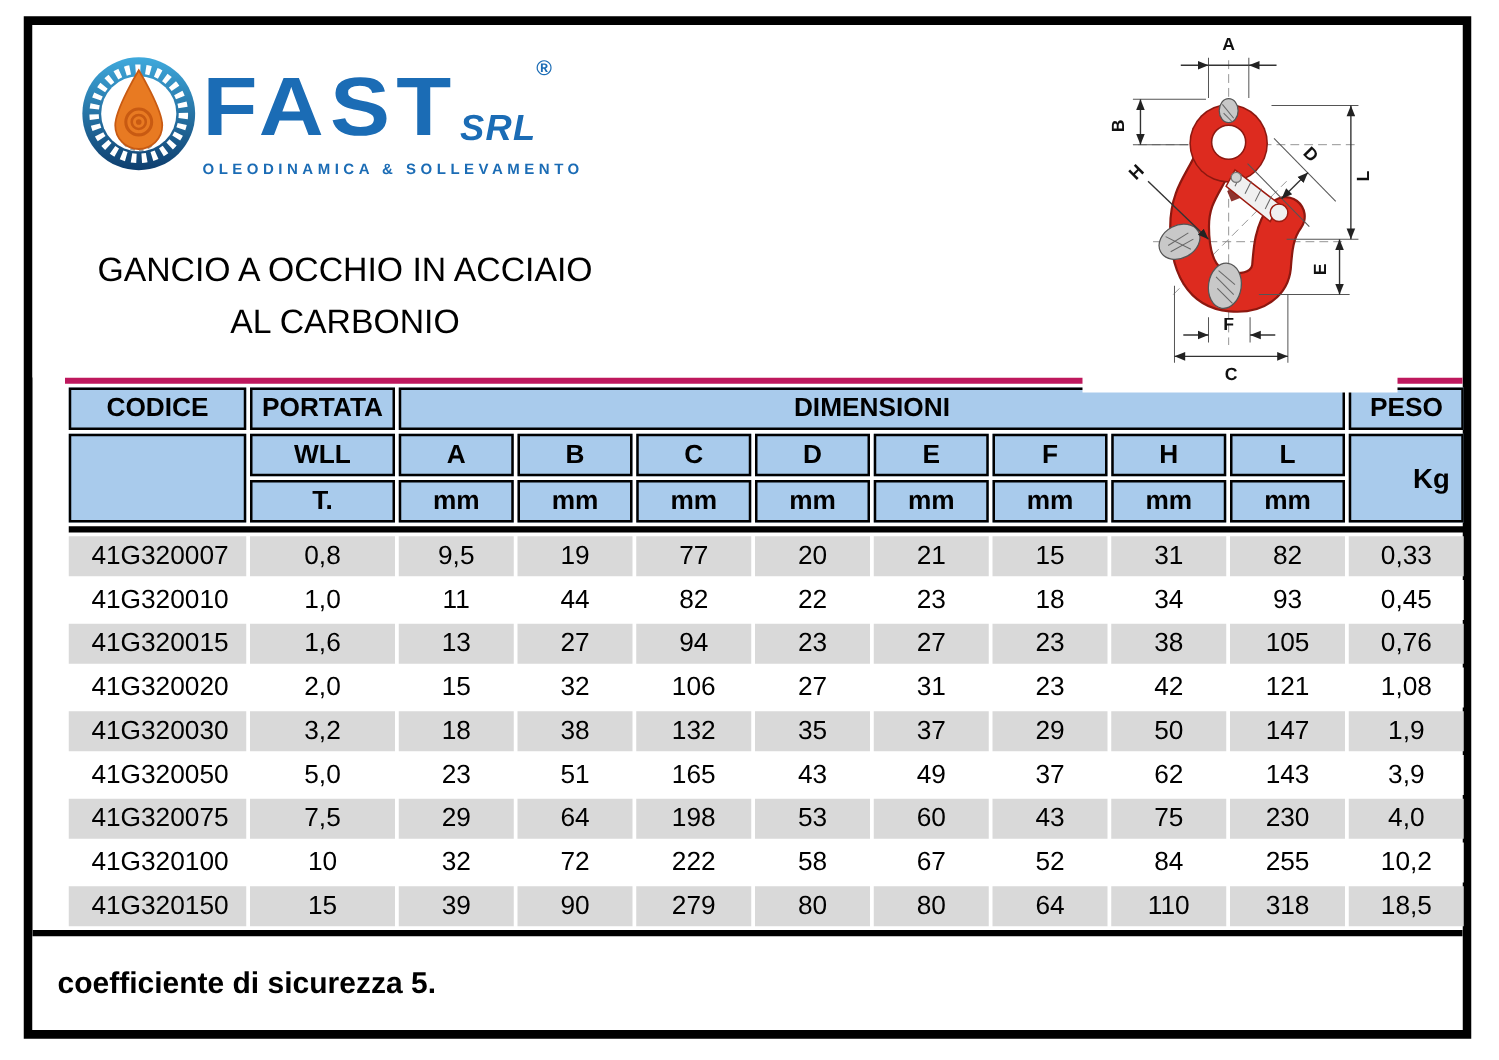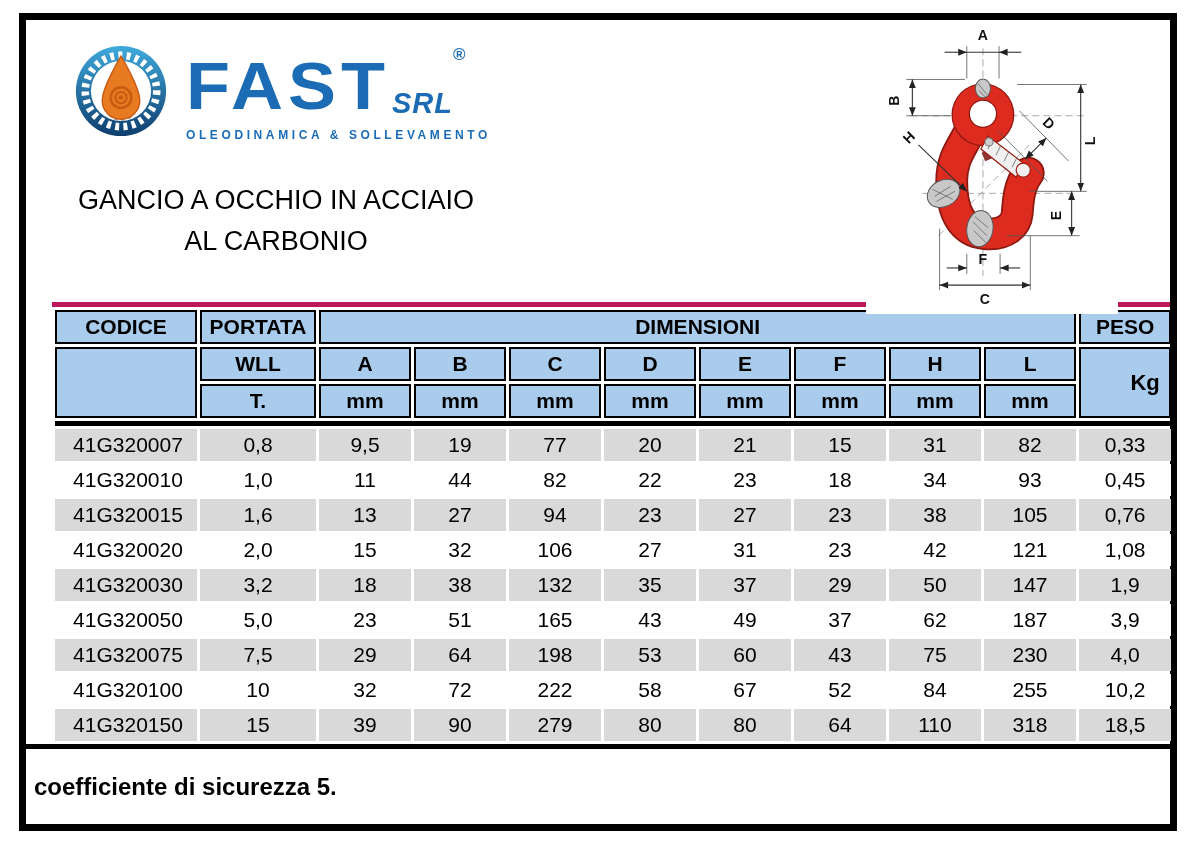--- a/index.html
+++ b/index.html
@@ -3,49 +3,49 @@
 <meta charset="utf-8">
 <style>
   html,body{margin:0;padding:0;background:#fff;}
   .page{position:relative;width:1199px;height:848px;background:#fff;overflow:hidden;
         font-family:"Liberation Sans",sans-serif;color:#000;}
   .sheet{position:absolute;left:19px;top:13px;width:1158px;height:818px;
          border:7px solid #000;box-sizing:border-box;display:flex;flex-direction:column;background:#fff;}
 
   
   .top-area{position:relative;height:282px;flex:none;background:#fff;}
-  .logo{position:absolute;left:48px;top:24px;display:flex;align-items:flex-start;gap:18px;}
+  .logo{position:absolute;left:38px;top:24px;display:flex;align-items:flex-start;gap:4px;}
   .logo-icon{flex:none;}
   .logo-text{padding-top:6px;}
   .wordmark-row{display:flex;align-items:flex-end;line-height:1;}
   .wordmark{font-size:72px;font-weight:bold;color:var(--brand_blue,#1b6cb5);letter-spacing:5px;
             transform:scaleY(.92);}
   .srl{font-size:29px;font-weight:bold;font-style:italic;color:var(--brand_blue,#1b6cb5);
        margin-left:2px;margin-bottom:4px;letter-spacing:1px;}
   .reg{font-size:17px;font-weight:bold;color:var(--brand_blue,#1b6cb5);align-self:flex-start;margin-top:-4px;}
   .tagline{font-size:12px;font-weight:bold;color:var(--brand_blue,#1b6cb5);letter-spacing:3.6px;margin-top:6px;}
-  .doc-title{position:absolute;left:50px;top:160px;width:400px;text-align:center;
+  .doc-title{position:absolute;left:50px;top:176px;width:400px;text-align:center;
              font-size:27px;line-height:41px;color:#000;}
   .drawing{position:absolute;right:52px;top:2px;bottom:-7px;width:252px;background:#fff;z-index:3;}
 
   
   .table-wrap{flex:none;border-top:5px solid #be185d;background:#fff;margin-left:26px;}
   table.grid{width:100%;border-collapse:separate;border-spacing:3px;table-layout:fixed;}
   th.hb{background:var(--header_blue,#a9cbec);border:2.5px solid #000;
         font-weight:bold;font-size:21px;height:28px;padding:1px 4px;text-align:center;}
   th.kg{font-size:22px;padding-left:44px;}
   tr.divider td{height:5px;background:#000;padding:0;border:none;line-height:0;}
   tbody#rows td{font-size:21px;text-align:center;height:30px;padding:1px 4px;border:none;}
   tbody#rows tr:nth-child(odd) td{background:var(--row_gray,#d9d9d9);}
   tbody#rows tr:nth-child(even) td{background:#ffffff;}
   tbody#rows td.code{text-align:center;padding-left:8px;}
 
   
   .footer{flex:1;border-top:5px solid #000;display:flex;align-items:center;
-          font-weight:bold;font-size:24px;padding-left:8px;background:#fff;}
+          font-weight:bold;font-size:24px;padding-left:20px;background:#fff;}
 
   svg text.lbl{font-family:"Liberation Sans",sans-serif;font-weight:bold;font-size:14px;fill:#111;}
   svg .dim{stroke:#333;stroke-width:1.1;fill:none;}
   svg .ext{stroke:#555;stroke-width:0.8;fill:none;}
   svg .cl{stroke:#888;stroke-width:0.7;fill:none;stroke-dasharray:7 4;}
   svg .hatch{stroke:#666;stroke-width:0.8;}
 </style>
 </head>
 <body>
 
@@ -292,21 +292,21 @@
             <tr>
               <td class="code">41G320050</td>
               <td>5,0</td>
               <td>23</td>
               <td>51</td>
               <td>165</td>
               <td>43</td>
               <td>49</td>
               <td>37</td>
               <td>62</td>
-              <td>187</td>
+              <td>143</td>
               <td>3,9</td>
             </tr>
             <tr>
               <td class="code">41G320075</td>
               <td>7,5</td>
               <td>29</td>
               <td>64</td>
               <td>198</td>
               <td>53</td>
               <td>60</td>

